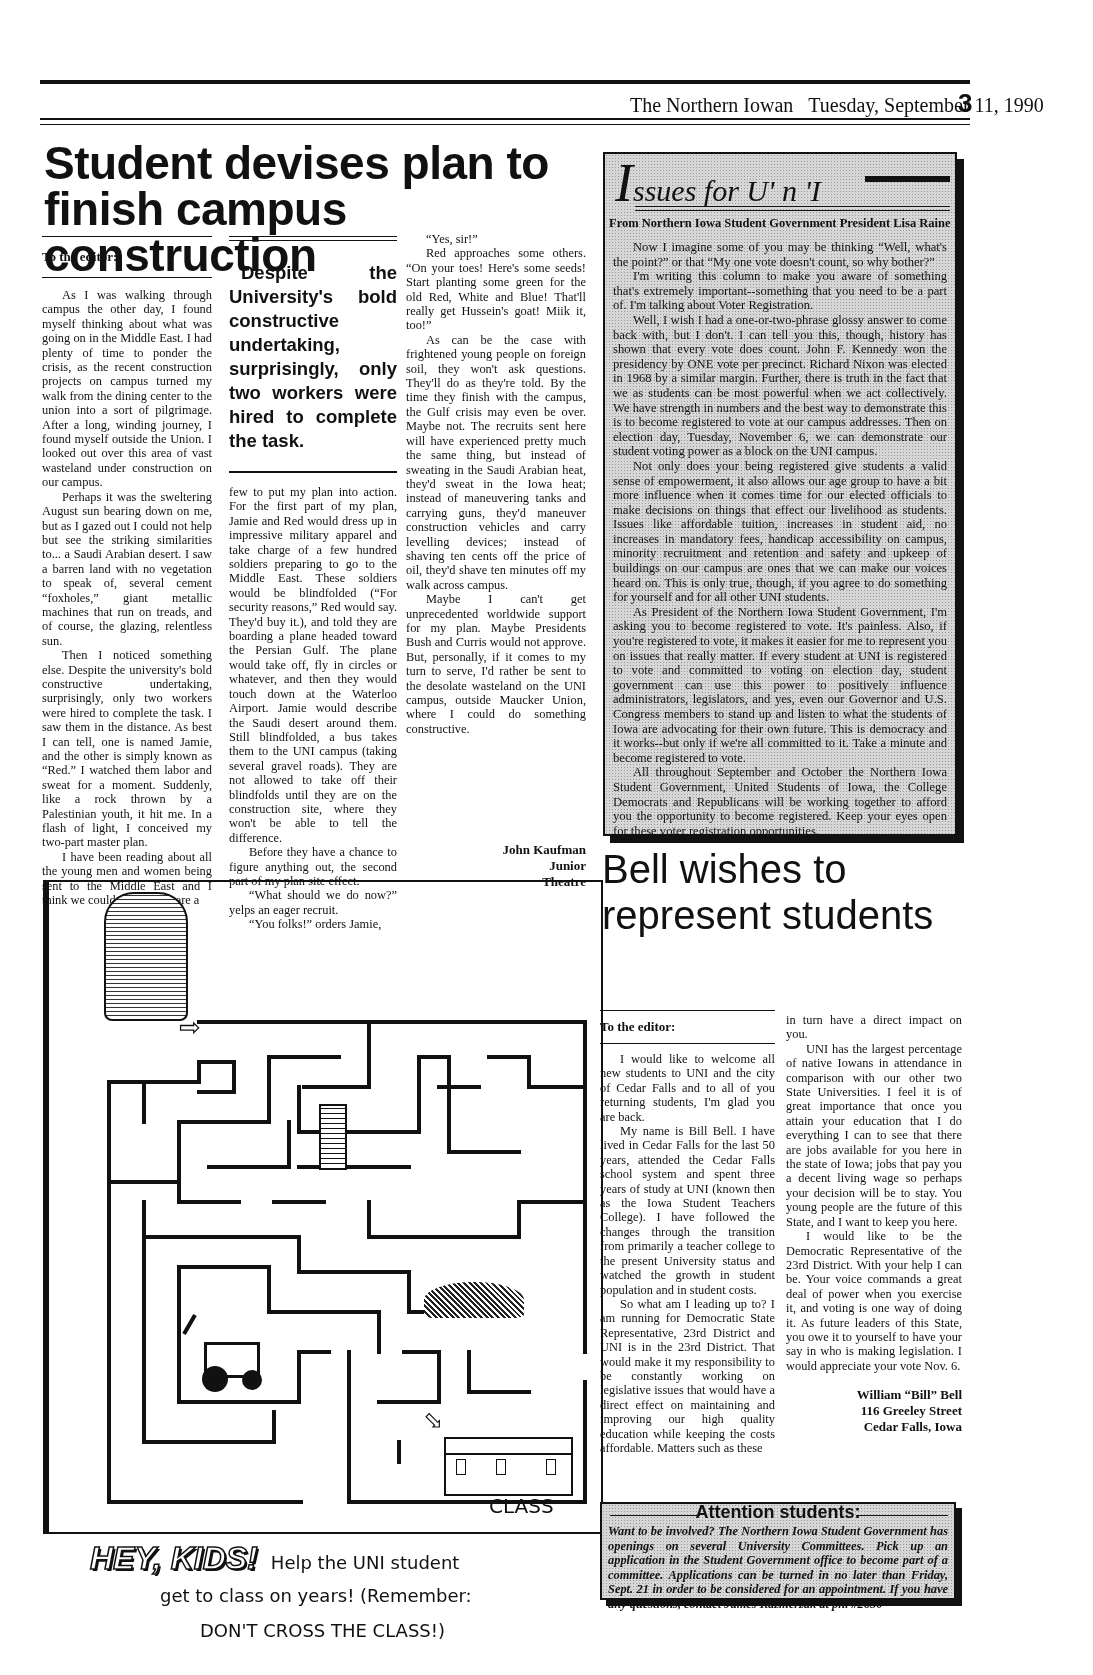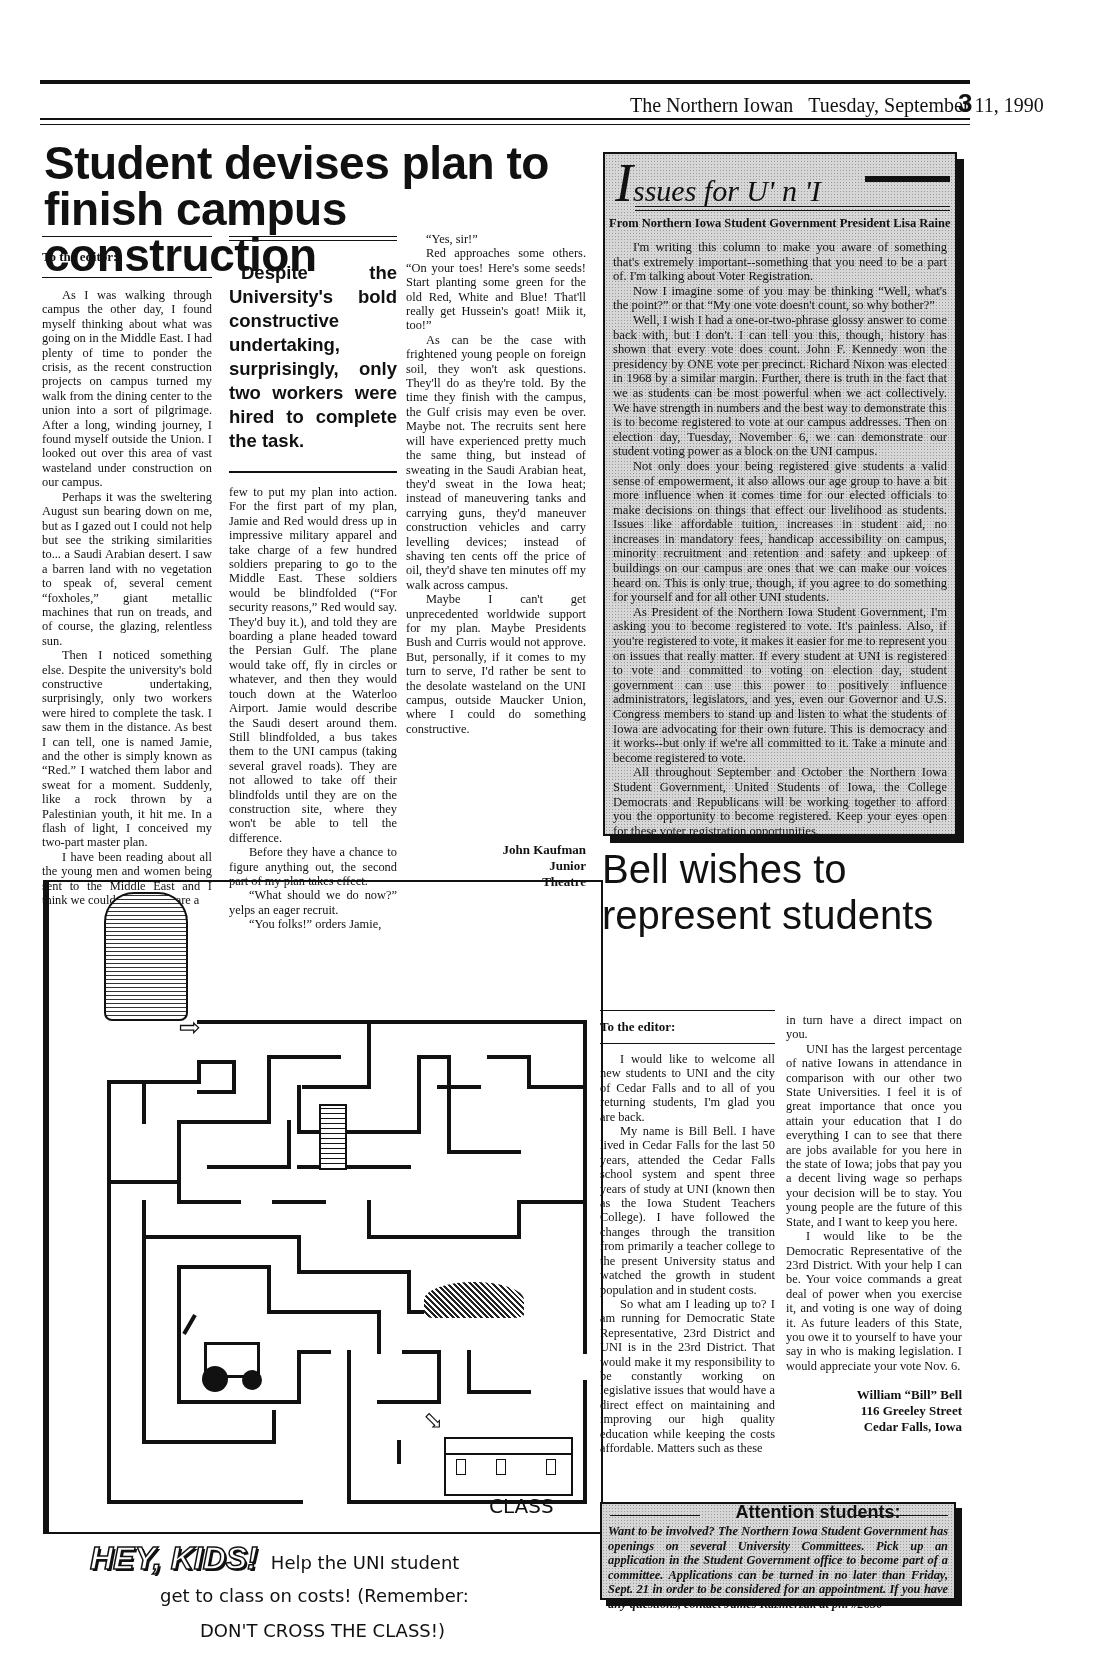--- a/index.html
+++ b/index.html
@@ -20,21 +20,21 @@
   .hr2 { height: 2px; background: #111; }
   .pull { font-family: "Liberation Sans", sans-serif; font-weight: bold; font-size: 18.5px; line-height: 24px; text-align: justify; }
   .sig { font-weight: bold; font-size: 13px; text-align: right; line-height: 16px; }
   .shaded { background-color: #d6d6d6; background-image: radial-gradient(#9a9a9a 0.6px, transparent 0.8px); background-size: 3px 3px; border: 2px solid #111; }
   .issues-title { font-family: "Liberation Serif", serif; font-style: italic; font-size: 30px; }
   .issues-title .big { font-size: 54px; font-style: italic; }
   .issues-from { font-weight: bold; font-size: 12.5px; text-align: left; }
   .bell-head { font-family: "Liberation Sans", sans-serif; font-size: 40px; line-height: 46px; }
   .maze-box { left: 43px; top: 880px; width: 552px; height: 650px; border: 2px solid #111; border-left: 6px solid #111; }
   .hand { font-family: "DejaVu Sans", sans-serif; }
-  .attn-title { font-family: "Liberation Sans", sans-serif; font-weight: bold; font-size: 18px; text-align: center; padding-left: 40px; }
+  .attn-title { font-family: "Liberation Sans", sans-serif; font-weight: bold; font-size: 18px; text-align: center; }
   .attn-body { font-style: italic; font-weight: bold; font-size: 12.4px; line-height: 14.6px; text-align: justify; }
 </style>
 </head>
 <body>
 
 <div class="abs rule-top"></div>
 <div class="abs masthead">
   <span>The Northern Iowan</span>
   <span>Tuesday, September 11, 1990</span>
 </div>
@@ -56,21 +56,21 @@
   </div>
 </div>
 
 <div class="abs" style="left:229px; top:236px; width:168px;">
   <div class="hr"></div>
   <div class="hr" style="margin-top:3px;"></div>
   <div class="pull" style="margin-top:20px; text-indent:12px;">Despite the University's bold constructive undertaking, surprisingly, only two workers were hired to complete the task.</div>
   <div class="hr2" style="margin:18px 0 12px;"></div>
   <div class="col">
     <p class="noind">few to put my plan into action. For the first part of my plan, Jamie and Red would dress up in impressive military apparel and take charge of a few hundred soldiers preparing to go to the Middle East. These soldiers would be blindfolded (“For security reasons,” Red would say. They'd buy it.), and told they are boarding a plane headed toward the Persian Gulf. The plane would take off, fly in circles or whatever, and then they would touch down at the Waterloo Airport. Jamie would describe the Saudi desert around them. Still blindfolded, a bus takes them to the UNI campus (taking several gravel roads). They are not allowed to take off their blindfolds until they are on the construction site, where they won't be able to tell the difference.</p>
-    <p>Before they have a chance to figure anything out, the second part of my plan takes effect.</p>
+    <p>Before they have a chance to figure anything out, the second part of my plan site effect.</p>
     <p>“What should we do now?” yelps an eager recruit.</p>
     <p>“You folks!” orders Jamie,</p>
   </div>
 </div>
 
 <div class="abs" style="left:406px; top:232px; width:180px;">
   <div class="col">
     <p>“Yes, sir!”</p>
     <p>Red approaches some others. “On your toes! Here's some seeds! Start planting some green for the old Red, White and Blue! That'll really get Hussein's goat! Miik it, too!”</p>
     <p>As can be the case with frightened young people on foreign soil, they won't ask questions. They'll do as they're told. By the time they finish with the campus, the Gulf crisis may even be over. Maybe not. The recruits sent here will have experienced pretty much the same thing, but instead of sweating in the Saudi Arabian heat, they'd sweat in the Iowa heat; instead of maneuvering tanks and carrying guns, they'd maneuver construction vehicles and carry levelling devices; instead of shaving ten cents off the price of oil, they'd shave ten minutes off my walk across campus.</p>
@@ -86,22 +86,22 @@
 
 <div class="abs shaded" style="left:603px; top:152px; width:350px; height:680px; box-shadow: 7px 7px 0 #111;">
   <div style="position:absolute; left:10px; top:-2px; white-space:nowrap;" class="issues-title">
     <span class="big">I</span><span>ssues for U' n 'I</span>
   </div>
   <div style="position:absolute; left:260px; top:22px; width:85px; height:6px; background:#111;"></div>
   <div style="position:absolute; left:30px; top:52px; width:315px; height:1px; background:#111;"></div>
   <div style="position:absolute; left:30px; top:56px; width:315px; height:1px; background:#111;"></div>
   <div class="issues-from" style="position:absolute; left:4px; top:62px; width:342px;">From Northern Iowa Student Government President Lisa Raine</div>
   <div class="col" style="position:absolute; left:8px; top:86px; width:334px; font-size:12.6px; line-height:14.6px;">
+    <p>Now I imagine some of you may be thinking “Well, what's the point?” or that “My one vote doesn't count, so why bother?”</p>
     <p>I'm writing this column to make you aware of something that's extremely important--something that you need to be a part of. I'm talking about Voter Registration.</p>
-    <p>Now I imagine some of you may be thinking “Well, what's the point?” or that “My one vote doesn't count, so why bother?”</p>
     <p>Well, I wish I had a one-or-two-phrase glossy answer to come back with, but I don't. I can tell you this, though, history has shown that every vote does count. John F. Kennedy won the presidency by ONE vote per precinct. Richard Nixon was elected in 1968 by a similar margin. Further, there is truth in the fact that we as students can be most powerful when we act collectively. We have strength in numbers and the best way to demonstrate this is to become registered to vote at our campus addresses. Then on election day, Tuesday, November 6, we can demonstrate our student voting power as a block on the UNI campus.</p>
     <p>Not only does your being registered give students a valid sense of empowerment, it also allows our age group to have a bit more influence when it comes time for our elected officials to make decisions on things that effect our livelihood as students. Issues like affordable tuition, increases in student aid, no increases in mandatory fees, handicap accessibility on campus, minority recruitment and retention and safety and upkeep of buildings on our campus are ones that we can make our voices heard on. This is only true, though, if you agree to do something for yourself and for all other UNI students.</p>
     <p>As President of the Northern Iowa Student Government, I'm asking you to become registered to vote. It's painless. Also, if you're registered to vote, it makes it easier for me to represent you on issues that really matter. If every student at UNI is registered to vote and committed to voting on election day, student government can use this power to positively influence administrators, legislators, and yes, even our Governor and U.S. Congress members to stand up and listen to what the students of Iowa are advocating for their own future. This is democracy and it works--but only if we're all committed to it. Take a minute and become registered to vote.</p>
     <p>All throughout September and October the Northern Iowa Student Government, United Students of Iowa, the College Democrats and Republicans will be working together to afford you the opportunity to become registered. Keep your eyes open for these voter registration opportunities.</p>
   </div>
 </div>
 
 <div class="abs bell-head" style="left:602px; top:846px; width:370px;">Bell wishes to represent students</div>
 
 <div class="abs" style="left:600px; top:1010px; width:175px;">
@@ -179,21 +179,21 @@
     <div style="position:absolute; left:10px; top:20px; width:8px; height:14px; border:1px solid #111;"></div>
     <div style="position:absolute; left:50px; top:20px; width:8px; height:14px; border:1px solid #111;"></div>
     <div style="position:absolute; left:100px; top:20px; width:8px; height:14px; border:1px solid #111;"></div>
   </div>
   <div class="hand" style="position:absolute; left:440px; top:612px; font-size:20px;">CLASS</div>
 </div>
 <div class="abs hand" style="left:90px; top:1540px; width:500px;">
   <span style="font-family:'Liberation Sans', sans-serif; font-weight:bold; font-style:italic; font-size:32px; color:#fff; -webkit-text-stroke:1.5px #111; text-shadow:2px 2px 0 #111;">HEY, KIDS!</span>
   <span style="font-size:18px; margin-left:8px;">Help the UNI student</span>
 </div>
-<div class="abs hand" style="left:160px; top:1585px; font-size:18px;">get to class on costs! (Remember:</div>
+<div class="abs hand" style="left:160px; top:1585px; font-size:18px;">get to class on years! (Remember:</div>
 <div class="abs hand" style="left:200px; top:1620px; font-size:18px;">DON'T CROSS THE CLASS!)</div>
 
 <div class="abs shaded" style="left:600px; top:1502px; width:352px; height:94px; box-shadow: 6px 6px 0 #111;">
   <div style="position:absolute; left:8px; top:11px; width:90px; height:1px; background:#111;"></div>
   <div style="position:absolute; left:254px; top:11px; width:92px; height:1px; background:#111;"></div>
   <div class="attn-title" style="position:absolute; left:0; top:-2px; width:352px;">Attention students:</div>
   <div class="attn-body" style="position:absolute; left:6px; top:20px; width:340px;">Want to be involved? The Northern Iowa Student Government has openings on several University Committees. Pick up an application in the Student Government office to become part of a committee. Applications can be turned in no later than Friday, Sept. 21 in order to be considered for an appointment. If you have any questions, contact James Kazmerzak at ph. #2650</div>
 </div>
 
 </body></html>

